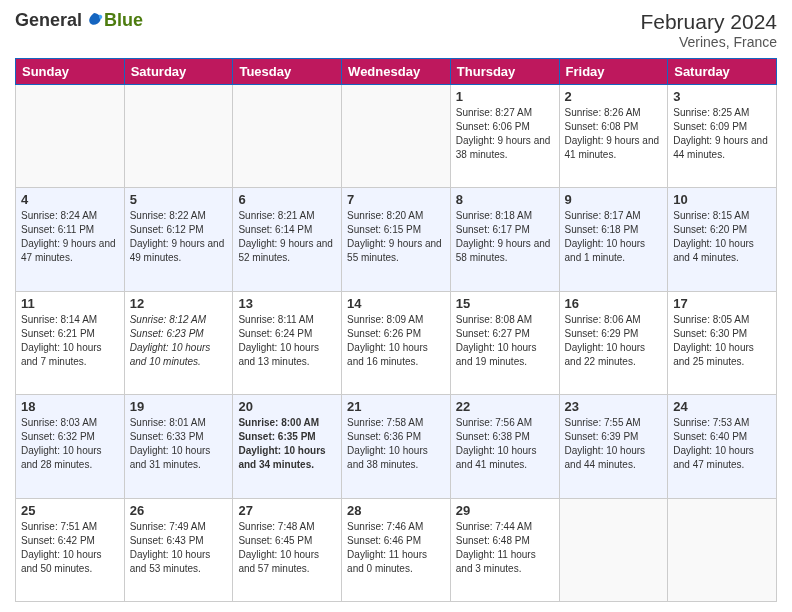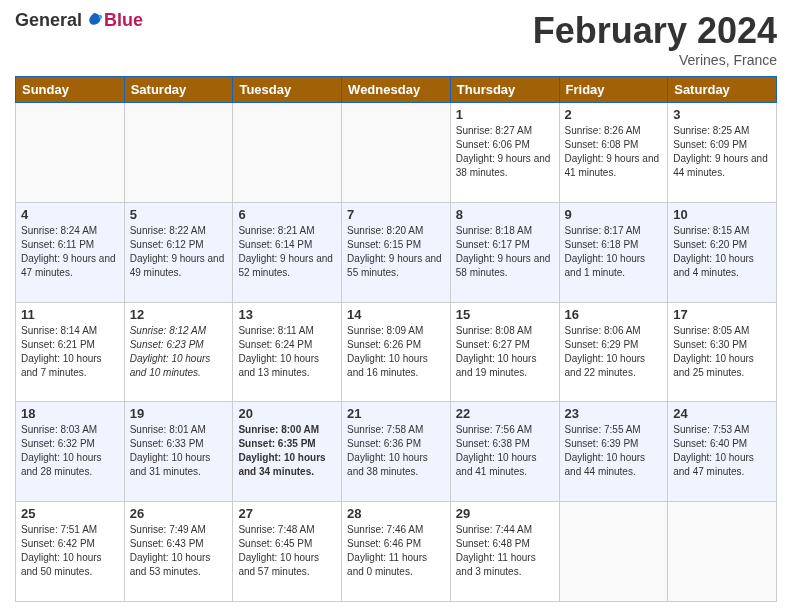--- a/index.html
+++ b/index.html
@@ -28,48 +28,48 @@
       align-items: flex-end;
     }
     .logo-text-general {
       font-size: 18px;
       font-weight: bold;
       color: #333;
     }
     .logo-text-blue {
       font-size: 18px;
       font-weight: bold;
-      color: #be185d;
+      color: #4d7c0f;
     }
     .logo-icon {
       width: 20px;
       height: 20px;
       margin-left: 2px;
     }
     .title-section {
       text-align: right;
     }
     .month-title {
-      font-size: 36px;
+      font-size: 21px;
       color: #333;
-      font-weight: bold;
+      font-weight: normal;
     }
     .location {
       font-size: 14px;
       color: #555;
     }
     .calendar {
       flex: 1;
       border: 1px solid #ccc;
       border-collapse: collapse;
       width: 100%;
       table-layout: fixed;
     }
     .calendar th {
-      background-color: #a16207;
+      background-color: #be185d;
       color: white;
       text-align: left;
       padding: 5px 6px;
       font-size: 13px;
       border: 1px solid #1565C0;
     }
     .calendar td {
       border: 1px solid #ccc;
       vertical-align: top;
       padding: 4px 5px;

